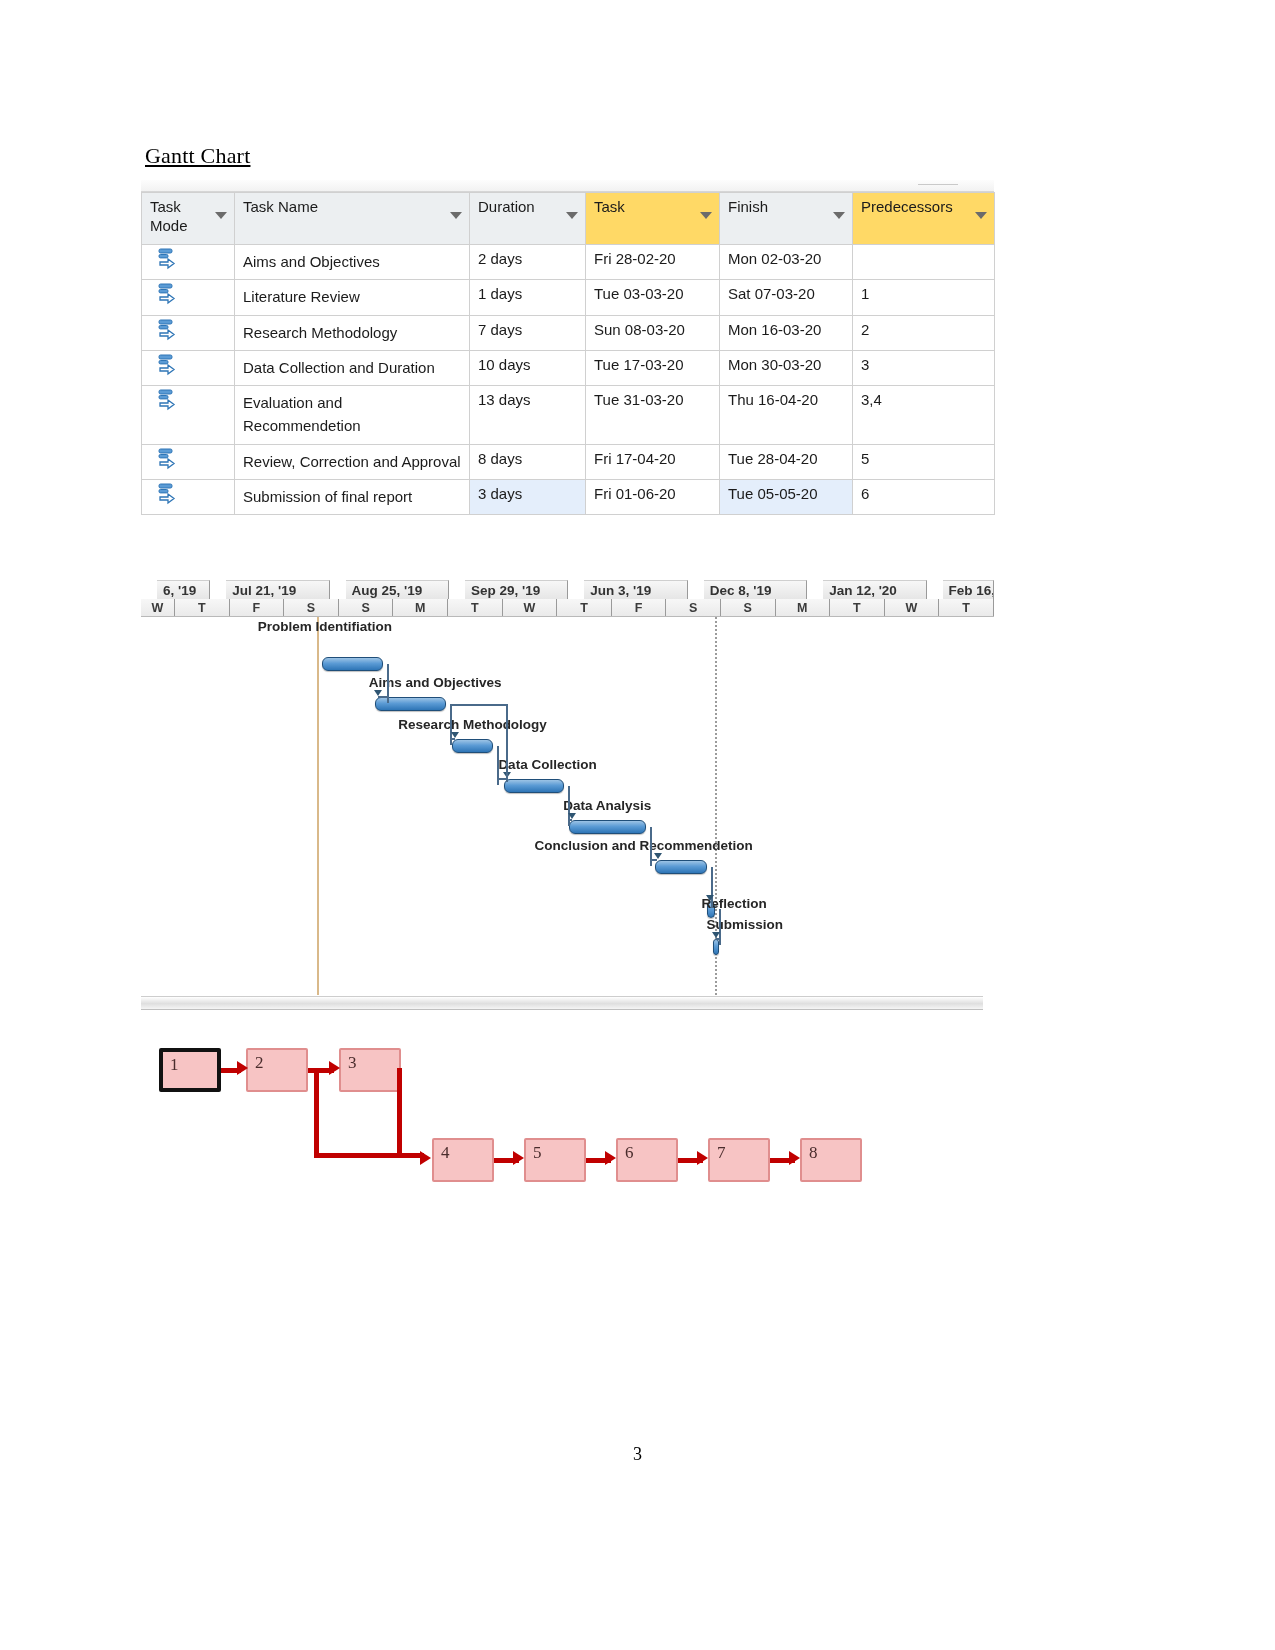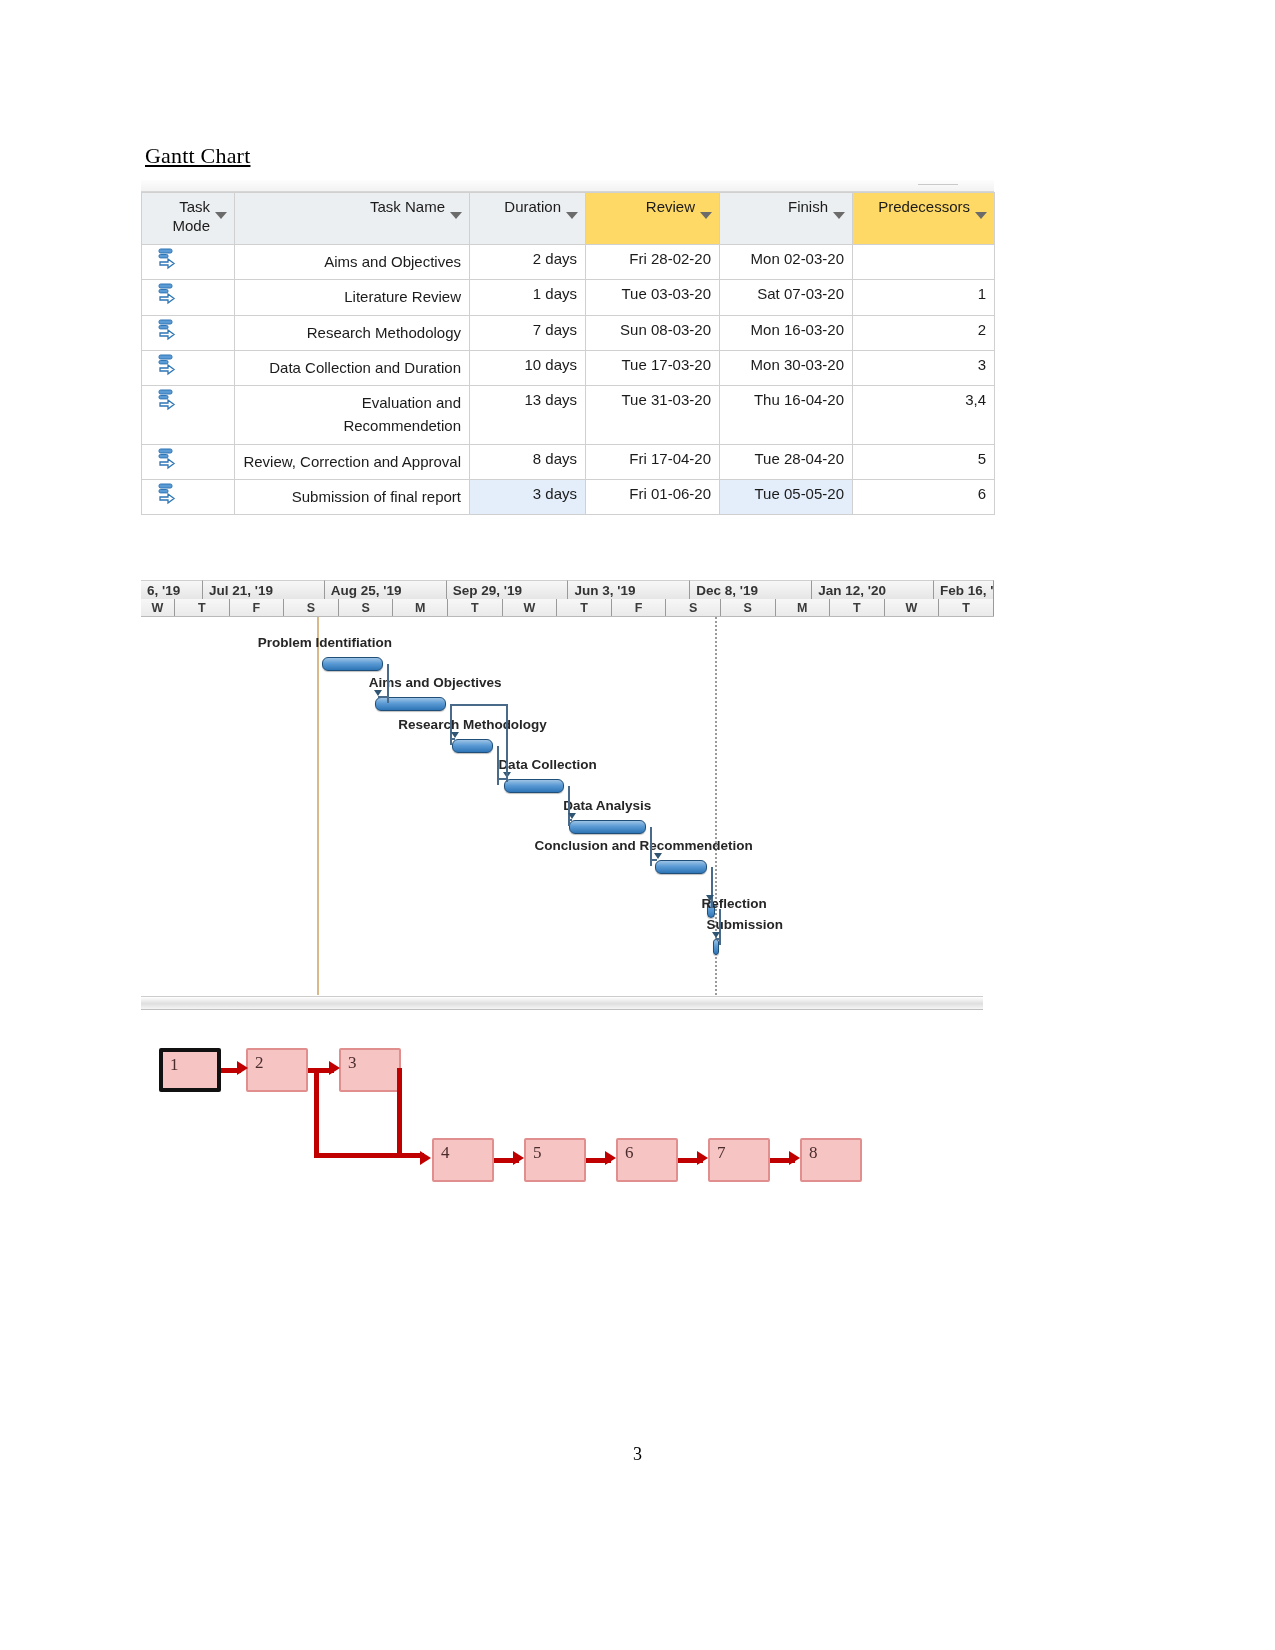--- a/index.html
+++ b/index.html
@@ -42,21 +42,21 @@
   table.gridtbl col.c-start { width: 134px; }
   table.gridtbl col.c-fin   { width: 133px; }
   table.gridtbl col.c-pred  { width: 142px; }
 
   table.gridtbl th, table.gridtbl td {
     border: 1px solid #d0d0d0;
     font-size: 15px;
     color: #1b1b1b;
     vertical-align: top;
     padding: 5px 8px 6px 8px;
-    text-align: right;
+    text-align: left;
     font-weight: normal;
   }
   table.gridtbl thead th {
     height: 52px;
     background: #eceff1;
     position: relative;
     padding-right: 24px;
     line-height: 1.25;
   }
   table.gridtbl thead th.hl { background: #ffd966; }
@@ -85,21 +85,21 @@
     font-family: "Liberation Sans", sans-serif;
   }
   .gantt-head { border-bottom: 1px solid #b9b9b9; }
   .tl-row { display: flex; height: 19px; }
   .tl-row.major .cell {
     background: linear-gradient(#f7f7f7,#e6e6e6);
     border-right: 1px solid #9a9a9a;
     border-top: 1px solid #cfcfcf;
     font-size: 13.5px; font-weight: bold; color: #333;
     display: flex; align-items: center; padding-left: 6px;
-    overflow: hidden; white-space: nowrap;
+    overflow: hidden; white-space: nowrap; margin-left: 16px;
   }
   .tl-row.minor { height: 17px; }
   .tl-row.minor .cell {
     background: linear-gradient(#f7f7f7,#eaeaea);
     border-right: 1px solid #9a9a9a;
     font-size: 12.5px; font-weight: bold; color: #3b3b3b;
     display: flex; align-items: center; justify-content: center;
     overflow: hidden;
   }
   .gantt-body { position: relative; height: 378px; background: #fff; }
@@ -192,21 +192,21 @@
           </th>
           <th>
             <span>Task Name</span>
             <span class="filt"></span>
           </th>
           <th>
             <span>Duration</span>
             <span class="filt"></span>
           </th>
           <th class="hl">
-            <span>Review</span>
+            <span>Task</span>
             <span class="filt"></span>
           </th>
           <th>
             <span>Finish</span>
             <span class="filt"></span>
           </th>
           <th class="hl">
             <span>Predecessors</span>
             <span class="filt"></span>
           </th>
@@ -343,21 +343,21 @@
           <div class="cell" style="width: 54.6px;">M</div>
           <div class="cell" style="width: 54.6px;">T</div>
           <div class="cell" style="width: 54.6px;">W</div>
           <div class="cell" style="width: 54.6px;">T</div>
         </div>
     </div>
     <div class="gantt-body">
       <div class="vline-today" style="left:176px"></div>
       <div class="vline-dot" style="left:574px"></div>
     <div class="bar" style="left: 180.836px; top: 40px; width: 61.416px;"></div>
-        <div class="blabel" style="left: 116.836px; top: 18px;">Problem Identifiation</div>
+        <div class="blabel" style="left: 116.836px; top: 2px;">Problem Identifiation</div>
         <div class="bar" style="left: 233.722px; top: 80px; width: 71.652px;"></div>
         <div class="blabel" style="left: 227.722px; top: 58px;">Aims and Objectives</div>
         <div class="bar" style="left: 311.345px; top: 122px; width: 40.944px;"></div>
         <div class="blabel" style="left: 257.345px; top: 100px;">Research Methodology</div>
         <div class="bar" style="left: 363.378px; top: 162px; width: 59.71px;"></div>
         <div class="blabel" style="left: 357.378px; top: 140px;">Data Collection</div>
         <div class="bar" style="left: 428.206px; top: 203px; width: 76.77px;"></div>
         <div class="blabel" style="left: 422.206px; top: 181px;">Data Analysis</div>
         <div class="bar" style="left: 513.506px; top: 243px; width: 52.886px;"></div>
         <div class="blabel" style="left: 393.506px; top: 221px;">Conclusion and Recommendetion</div>

